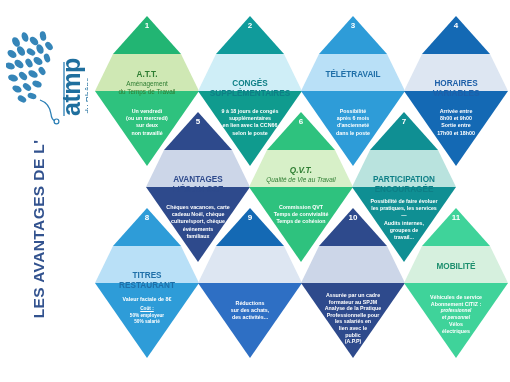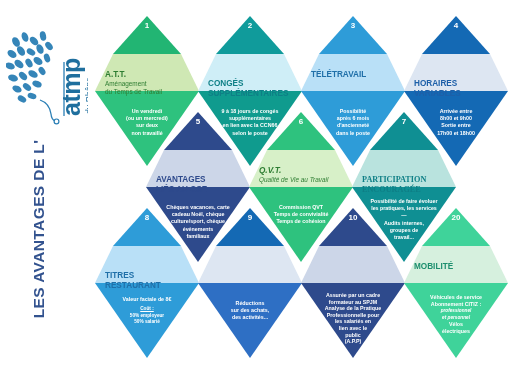--- a/index.html
+++ b/index.html
@@ -21,21 +21,21 @@
   }
 
   
   .diamond{position:absolute;width:104px;height:150px;}
   .dia-svg{position:absolute;left:0;top:0;width:104px;height:150px;}
   .num{
     position:absolute;left:0;top:5px;width:104px;text-align:center;
     color:#ffffff;font-weight:bold;font-size:8px;z-index:3;
   }
   .title{
-    position:absolute;left:10px;width:84px;text-align:left;z-index:3;
+    position:absolute;left:10px;width:84px;text-align:center;z-index:3;
     font-weight:bold;font-size:8.2px;line-height:10px;
   }
   .title .sub{font-weight:bold;font-size:7.4px;display:block;}
   .title .subn{font-weight:normal;font-size:6.4px;display:block;line-height:8px;}
   .body{
     position:absolute;left:8px;width:88px;text-align:center;z-index:3;
     color:#ffffff;font-weight:bold;font-size:5.3px;line-height:7.2px;
   }
   .body .small{font-size:4.7px;font-weight:bold;display:block;line-height:6.4px;}
   .body .u{text-decoration:underline;}
@@ -183,21 +183,21 @@
 Temps de cohésion</div>
   </div>
 
   <div class="diamond" style="left:352px;top:112px;">
     <svg class="dia-svg" viewBox="0 0 104 150">
       <polygon points="52,0 86,38 18,38" fill="#0f8f93"></polygon>
       <polygon points="18,38 86,38 104,75 0,75" fill="#b9e3de"></polygon>
       <polygon points="0,75 104,75 52,150" fill="#0f8f93"></polygon>
     </svg>
     <div class="num">7</div>
-    <div class="title title-t2" style="color: rgb(14, 127, 134); white-space: pre-line; font-family: Liberation Serif, serif;">PARTICIPATION
+    <div class="title title-t2" style="color: rgb(14, 127, 134); white-space: pre-line;">PARTICIPATION
 ENCOURAGÉE</div>
     <div class="body" style="top: 86px; left: 4px; width: 96px; white-space: pre-line;">Possibilité de faire évoluer
 les pratiques, les services
 —
 Audits internes,
 groupes de
 travail...</div>
   </div>
 
   <div class="diamond" style="left:95px;top:208px;">
@@ -245,21 +245,21 @@
 public
 (A.P.P)</div>
   </div>
 
   <div class="diamond" style="left:404px;top:208px;">
     <svg class="dia-svg" viewBox="0 0 104 150">
       <polygon points="52,0 86,38 18,38" fill="#3fd39a"></polygon>
       <polygon points="18,38 86,38 104,75 0,75" fill="#d6f0de"></polygon>
       <polygon points="0,75 104,75 52,150" fill="#3fd39a"></polygon>
     </svg>
-    <div class="num">20</div>
+    <div class="num">11</div>
     <div class="title title-t" style="color:#1d8f6e;">MOBILITÉ</div>
     <div class="body" style="top:86px;">
       <span>Véhicules de service</span>
       <span style="display:block;">Abonnement CITIZ :</span>
       <span class="small it" style="white-space: pre-line;">professionnel
 et personnel</span>
       <span style="display: block; white-space: pre-line;">Vélos
 électriques</span>
     </div>
   </div>

